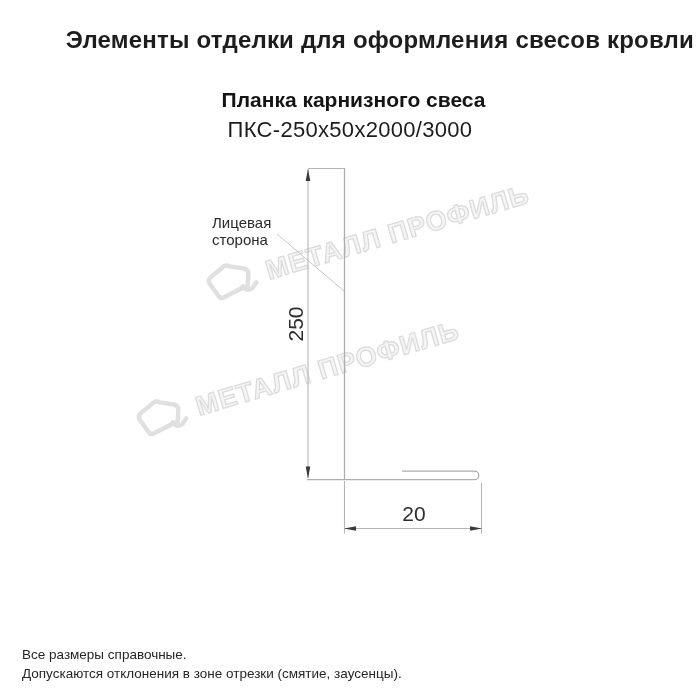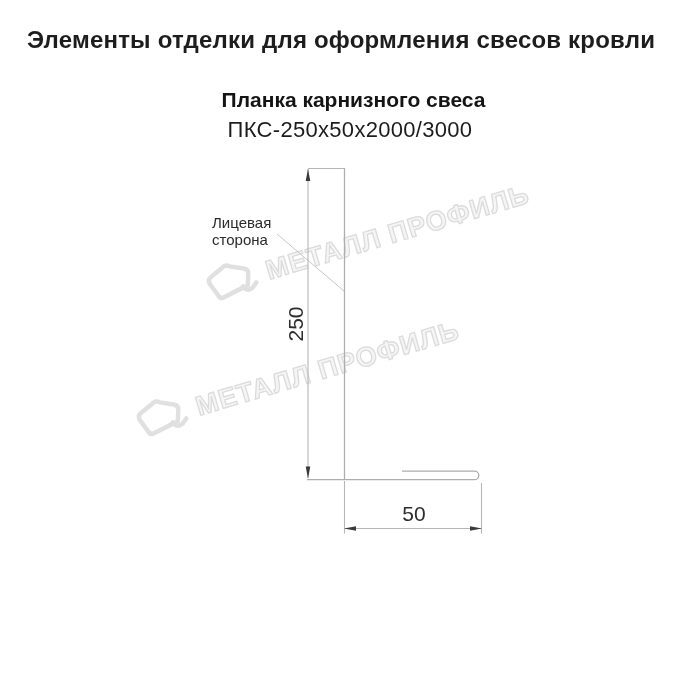--- a/index.html
+++ b/index.html
@@ -4,21 +4,21 @@
 <style>
   html,body { margin:0; padding:0; background:#ffffff; }
   .page {
     position:relative; width:700px; height:700px; margin:0 auto;
     background:#ffffff; overflow:hidden;
     font-family:"Liberation Sans", sans-serif;
   }
   .abs { position:absolute; }
 
   .title {
-    top:26px; left:0; right:18px; text-align:center;
+    top:26px; left:0; right:6px; text-align:right;
     font-size:24px; font-weight:700; color:#1d1d1d; letter-spacing:0.2px;
     z-index:4;
   }
   .subtitle {
     top:88px; left:0; right:0; text-align:center;
     font-size:21px; font-weight:700; color:#141414; z-index:4;padding-left:7px;
   }
   .product-code {
     top:117px; left:0; right:0; text-align:center;
     font-size:22px; font-weight:400; color:#1c1c1c; letter-spacing:0.3px; z-index:4;
@@ -102,21 +102,25 @@
     <line x1="344.5" y1="481" x2="344.5" y2="533.5" stroke="#b5b5b5" stroke-width="1.1"></line>
     <line x1="481.5" y1="483" x2="481.5" y2="533.5" stroke="#b5b5b5" stroke-width="1.1"></line>
     <line x1="344" y1="528.5" x2="482" y2="528.5" stroke="#b5b5b5" stroke-width="1.1"></line>
     <polygon points="344,528.5 356,526.2 356,530.8" fill="#3a3a3a"></polygon>
     <polygon points="482,528.5 470,526.2 470,530.8" fill="#3a3a3a"></polygon>
 
     <line x1="277" y1="234" x2="344" y2="291" stroke="#c6c6c6" stroke-width="1"></line>
   </svg>
 
   <div class="abs dim-label dim-250">250</div>
-  <div class="abs dim-label dim-50">50</div>
+  <div class="abs dim-label dim-50">20</div>
 
   <div class="abs face-label">
     <div>Лицевая</div>
     <div>сторона</div>
   </div>
 
+  <div class="abs notes">
+    <div>Все размеры справочные.</div>
+    <div>Допускаются отклонения в зоне отрезки (смятие, заусенцы).</div>
+  </div>
 
 </div>
 
 </body></html>

